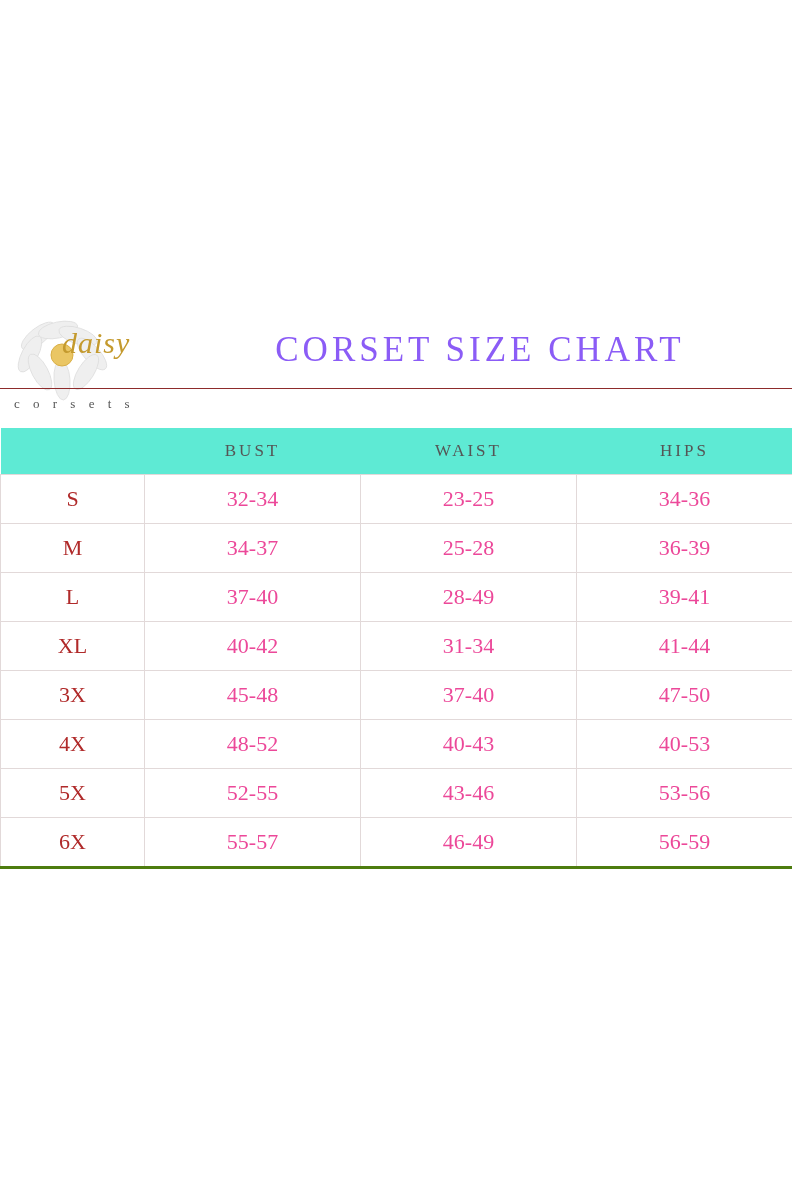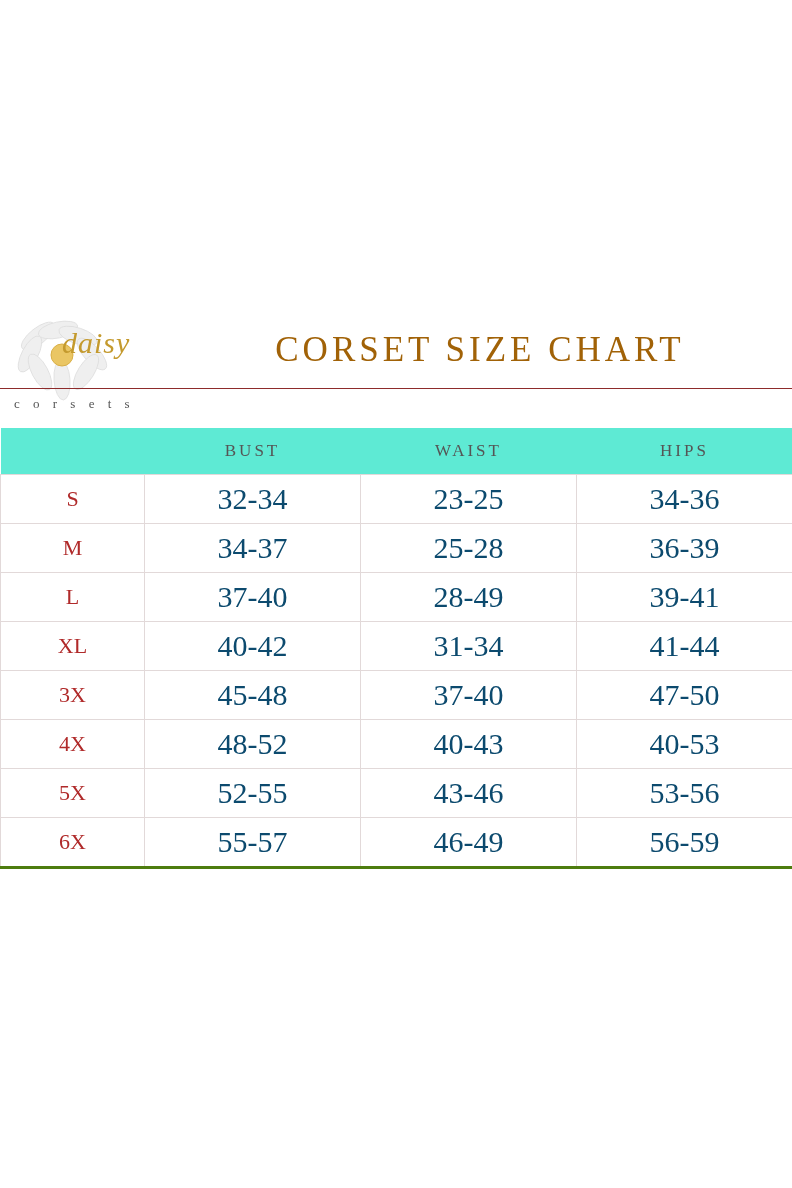--- a/index.html
+++ b/index.html
@@ -71,21 +71,21 @@
 
   .title {
     position: absolute;
     left: 168px;
     top: 30px;
     width: 624px;
     text-align: center;
     font-family: "Liberation Serif", serif;
     font-size: 35px;
     letter-spacing: 4px;
-    color: #a16207;
+    color: #8b5cf6;
     white-space: nowrap;
   }
   .title-rule {
     position: absolute;
     left: 0px;
     top: 88px;
     width: 792px;
     height: 1px;
     background: #8d2b2b;
   }
@@ -127,22 +127,22 @@
     text-align: center;
     vertical-align: middle;
     border: none;
     background: #5eead4;
   }
   table.size-table td {
     height: 46px;
     text-align: center;
     vertical-align: middle;
     font-family: "Liberation Serif", serif;
-    font-size: 30px;
-    color: #0c4a6e;
+    font-size: 22px;
+    color: #ec4899;
     border-top: 1px solid #e2d9d9;
     border-bottom: 1px solid #e2d9d9;
     border-right: 1px solid #e2d9d9;
   }
   table.size-table td.size-cell {
     color: #b02a2a;
     border-left: 1px solid #e2d9d9;
     font-size: 22px;
   }
   table.size-table tr:last-child td {

